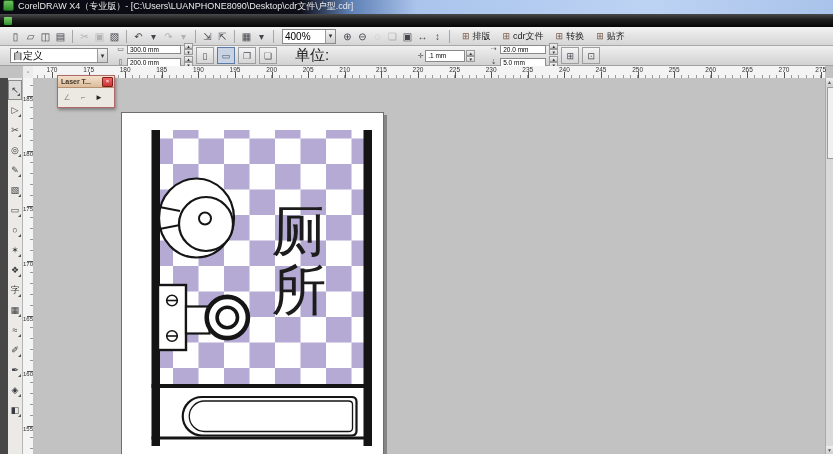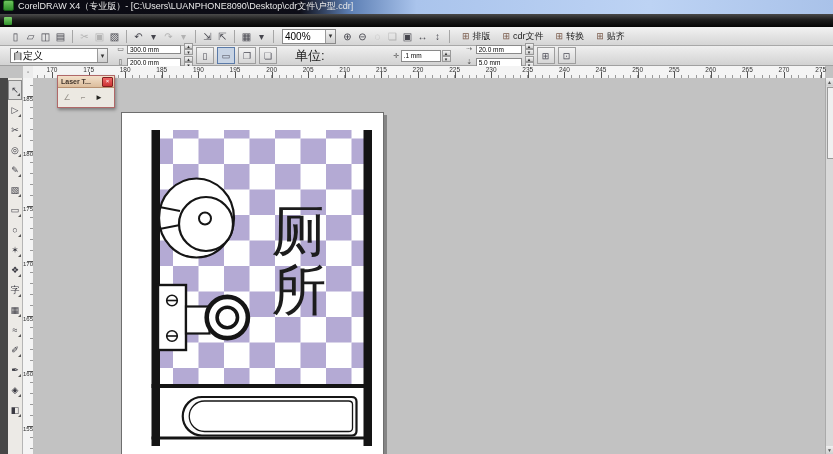--- a/index.html
+++ b/index.html
@@ -44,21 +44,21 @@
   .frow{display:flex;align-items:center;gap:2px;}
   .fl-ic{font-size:7px;color:#555;width:9px;text-align:center;}
   .tinyinput{width:48px;height:7px;font-size:6.5px;border:1px solid #8a8a8a;background:#fff;
     font-family:"Liberation Sans",sans-serif;padding:0 2px;outline:0;}
   .stepcol{display:flex;flex-direction:column;margin-left:1px;}
   .step{font-size:5px;line-height:4px;color:#333;background:linear-gradient(#f2f2f2,#cfcfcf);
     border:1px solid #9a9a9a;width:7px;height:4px;text-align:center;}
   .sqbtn{width:16px;height:15px;margin-left:3px;display:flex;align-items:center;justify-content:center;
     font-size:9px;color:#4a4a55;background:linear-gradient(#f4f4f4,#d6d6d6);border:1px solid #9e9e9e;}
   .sqbtn.pressed{background:#c8d4e4;border-color:#5a7aa8;}
-  .unitlabel{font-size:13px;color:#222;margin-left:18px;margin-right:1px;}
+  .unitlabel{font-size:15px;color:#222;margin-left:18px;margin-right:21px;}
   .unitscombo{width:52px;margin-top:40px;}
   .nudge{margin-left:12px;}
   .dup{margin-left:14px;}
   
   .corner{position:absolute;left:23px;top:66px;width:10px;height:12px;background:#ececec;
     border-right:1px solid #999;border-bottom:1px solid #999;font-size:6px;color:#666;text-align:center;line-height:12px;}
   .hruler{position:absolute;left:33px;top:66px;width:792px;height:12px;background-color:#f4f4f4;
     border-bottom:1px solid #999;
     background-image:repeating-linear-gradient(90deg,#555 0 1px,transparent 1px 36.6px),
                      repeating-linear-gradient(90deg,#999 0 1px,transparent 1px 7.32px);

